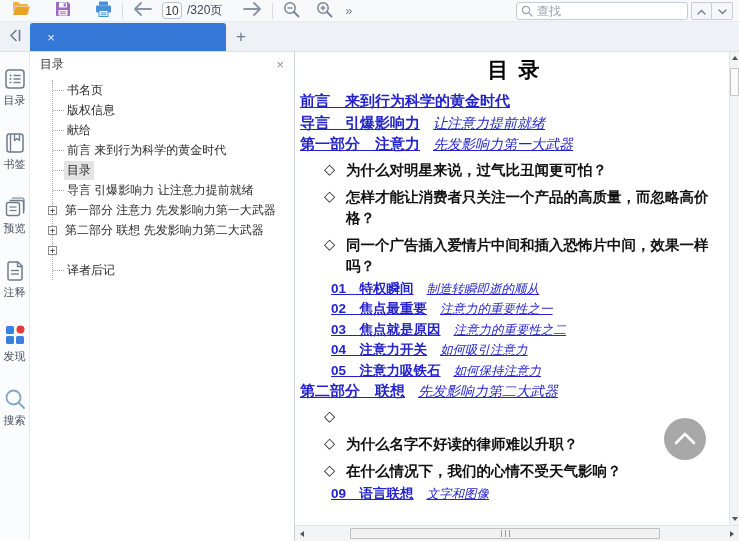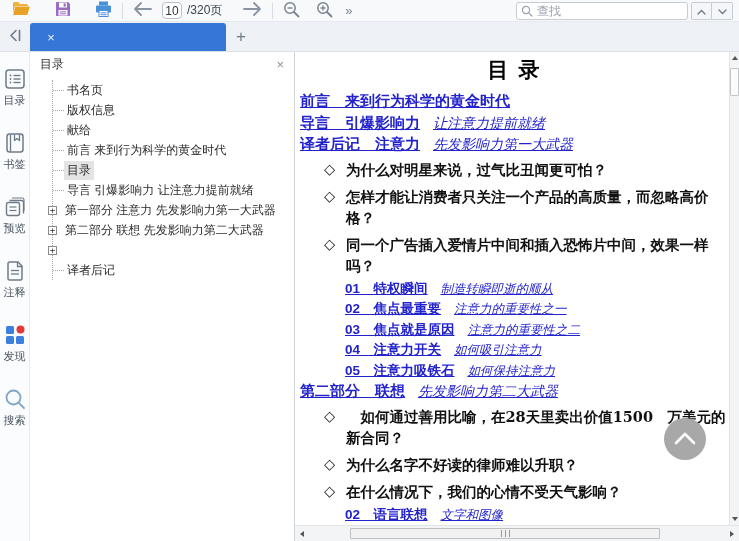--- a/index.html
+++ b/index.html
@@ -93,21 +93,21 @@
     position:absolute; left:0; top:0; right:10px; bottom:16px; background:#fff; overflow:hidden;
     padding:4px 0 0 5px;
   }
   .doc-title {
     text-align:center; font-size:21px; font-weight:bold; color:#000;
     letter-spacing:2px; margin:0 0 7px;
   }
   .doc-line { color:#1a1a1a; }
   .chapter { line-height:19.5px; }
   .chapter.lvl0 { margin-left:0; }
-  .chapter.lvl1 { margin-left:45px; }
+  .chapter.lvl1 { margin-left:31px; }
   .doc-link { color:#2323cd; text-decoration:underline; cursor:pointer; }
   .hei { font-weight:bold; }
   .lvl0 .hei { font-size:15px; }
   .lvl1 .hei { font-size:13.5px; }
   .kai { font-style:italic; font-family:"DejaVu Serif","Liberation Serif",serif; margin-left:13px; }
   .lvl0 .kai { font-size:14px;margin-top:13px; }
   .lvl1 .kai { font-size:12.5px; }
   .question {
     display:flex; margin-left:24px; padding:3px 0;
     font-family:"DejaVu Serif","Liberation Serif",serif; font-weight:bold;
@@ -389,52 +389,51 @@
           </div>
         </div>
     </div>
 
     <div class="main">
       <div class="page">
         <div class="doc-title">目 录</div>
         <div class="doc-body">
             <div class="doc-line chapter lvl0"><a class="doc-link"><span class="hei">前言　来到行为科学的黄金时代</span></a></div>
             <div class="doc-line chapter lvl0"><a class="doc-link"><span class="hei">导言　引爆影响力</span><span class="kai">让注意力提前就绪</span></a></div>
-            <div class="doc-line chapter lvl0"><a class="doc-link"><span class="hei">译者后记　注意力</span><span class="kai">先发影响力第一大武器</span></a></div>
+            <div class="doc-line chapter lvl0"><a class="doc-link"><span class="hei">第一部分　注意力</span><span class="kai">先发影响力第一大武器</span></a></div>
             <div class="doc-line question">
               <span class="diamond">◇</span>
               <span class="qtext">为什么对明星来说，过气比丑闻更可怕？</span>
             </div>
             <div class="doc-line question">
               <span class="diamond">◇</span>
               <span class="qtext">怎样才能让消费者只关注一个产品的高质量，而忽略高价格？</span>
             </div>
             <div class="doc-line question">
               <span class="diamond">◇</span>
               <span class="qtext">同一个广告插入爱情片中间和插入恐怖片中间，效果一样吗？</span>
             </div>
             <div class="doc-line chapter lvl1"><a class="doc-link"><span class="hei">01　特权瞬间</span><span class="kai">制造转瞬即逝的顺从</span></a></div>
             <div class="doc-line chapter lvl1"><a class="doc-link"><span class="hei">02　焦点最重要</span><span class="kai">注意力的重要性之一</span></a></div>
             <div class="doc-line chapter lvl1"><a class="doc-link"><span class="hei">03　焦点就是原因</span><span class="kai">注意力的重要性之二</span></a></div>
             <div class="doc-line chapter lvl1"><a class="doc-link"><span class="hei">04　注意力开关</span><span class="kai">如何吸引注意力</span></a></div>
             <div class="doc-line chapter lvl1"><a class="doc-link"><span class="hei">05　注意力吸铁石</span><span class="kai">如何保持注意力</span></a></div>
             <div class="doc-line chapter lvl0"><a class="doc-link"><span class="hei">第二部分　联想</span><span class="kai">先发影响力第二大武器</span></a></div>
             <div class="doc-line question">
               <span class="diamond">◇</span>
-              <span class="qtext">　如何通过善用比喻，在28天里卖出价值1500　万美元的新合同？</span>
             </div>
             <div class="doc-line question">
               <span class="diamond">◇</span>
               <span class="qtext">为什么名字不好读的律师难以升职？</span>
             </div>
             <div class="doc-line question">
               <span class="diamond">◇</span>
               <span class="qtext">在什么情况下，我们的心情不受天气影响？</span>
             </div>
-            <div class="doc-line chapter lvl1"><a class="doc-link"><span class="hei">02　语言联想</span><span class="kai">文字和图像</span></a></div>
+            <div class="doc-line chapter lvl1"><a class="doc-link"><span class="hei">09　语言联想</span><span class="kai">文字和图像</span></a></div>
           </div>
       </div>
 
       <div class="back-to-top">
         <span>
           <svg width="22" height="14" viewBox="0 0 22 14">
               <path d="M2 12 11 3l9 9" stroke="#fff" stroke-width="2.6" fill="none" stroke-linecap="round" stroke-linejoin="round"></path>
             </svg>
         </span>
       </div>

